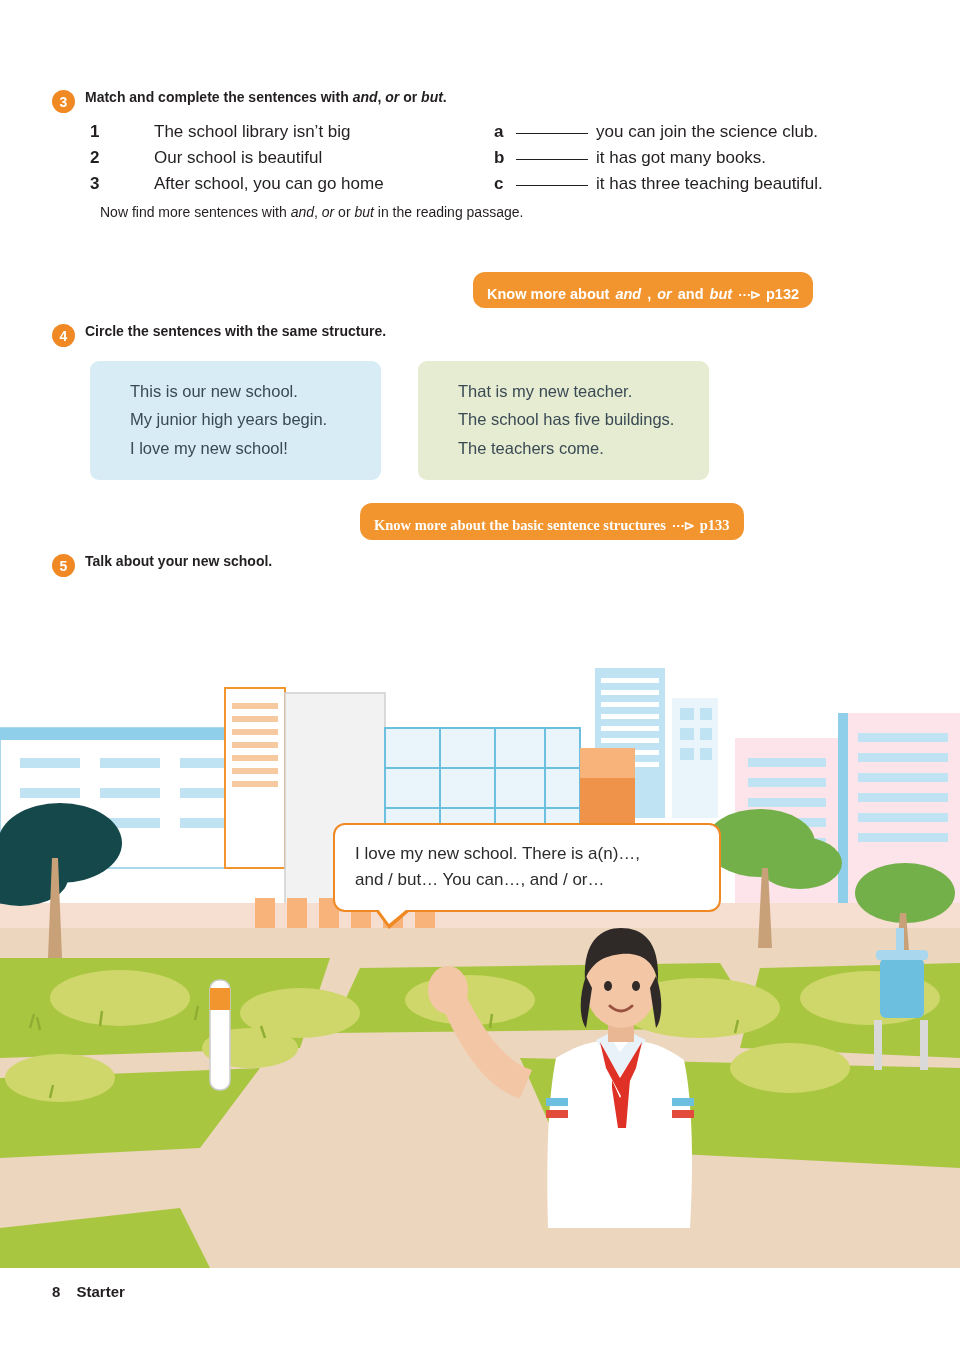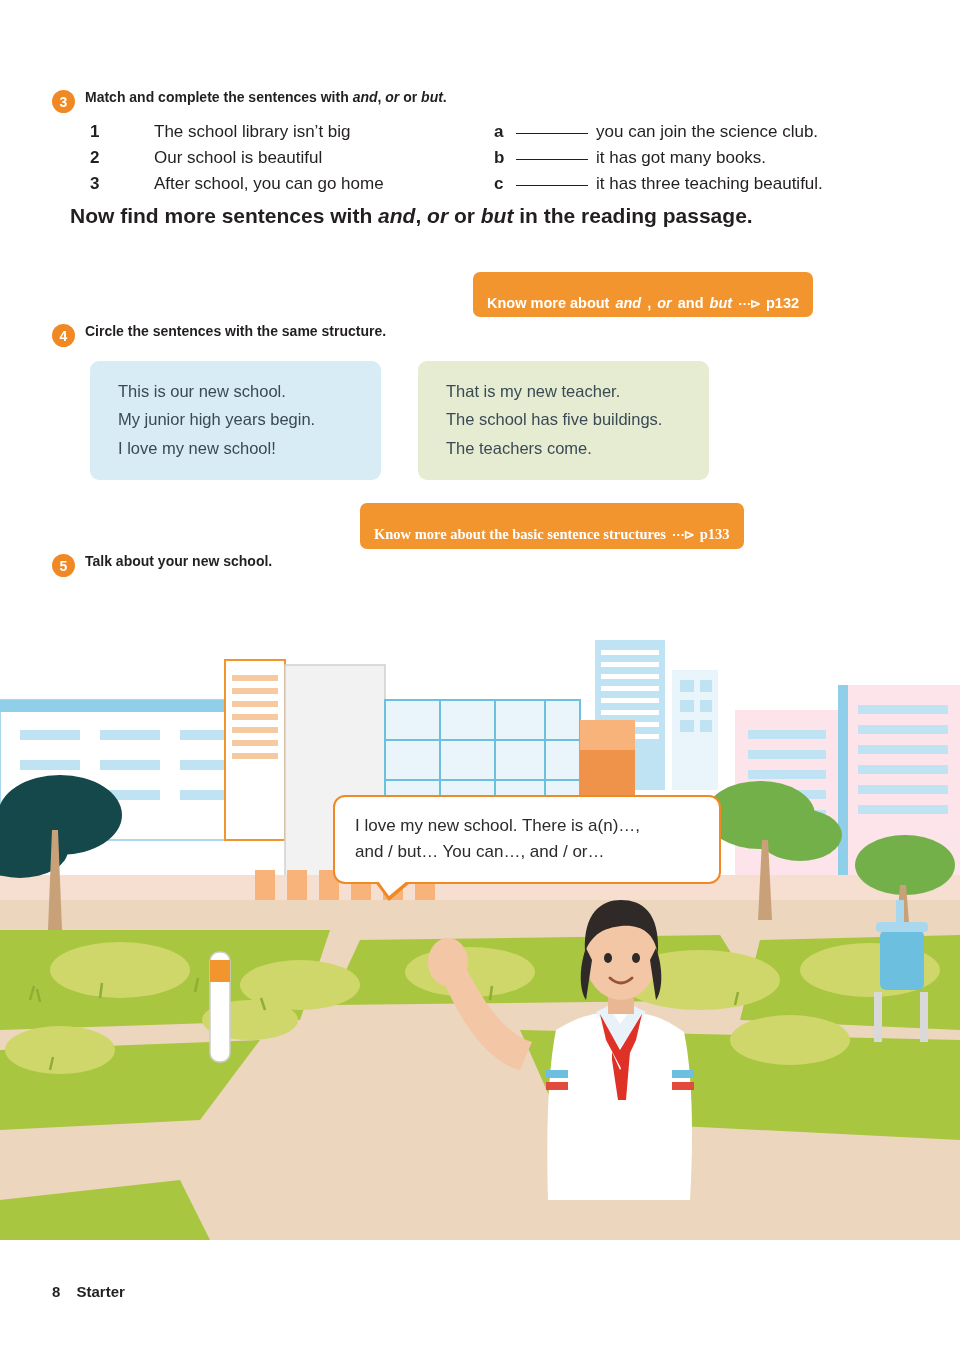--- a/index.html
+++ b/index.html
@@ -85,38 +85,38 @@
   }
   .blank-line {
     display: inline-block;
     width: 72px;
     border-bottom: 1px solid #231f20;
     margin-right: 8px;
     position: relative;
     top: -3px;
   }
   .now-find {
-    margin-left: 18px;
+    margin-left: 48px;
     margin-top: 12px;
-    font-size: 21px;
-    font-weight: bold;
+    font-size: 14px;
+    font-weight: normal;
   }
   .now-find i { font-style: italic; }
 
   
   .ref-banner {
     background: #f2952f;
     color: #ffffff;
     font-size: 14.5px;
     font-weight: bold;
-    padding: 23px 14px 6px 14px;
+    padding: 14px 14px 6px 14px;
     display: inline-flex;
     align-items: center;
     gap: 6px;
-    border-radius: 7px;
+    border-radius: 12px;
     white-space: nowrap;
   }
   .ref-banner i { font-style: italic; }
   .ref-arrow {
     letter-spacing: -1px;
     font-size: 13px;
   }
   #banner1 {
     position: absolute;
     left: 473px;
@@ -138,42 +138,42 @@
   }
   .struct-boxes {
     margin-top: 14px;
     margin-left: 38px;
     display: flex;
     gap: 37px;
   }
   .struct-box {
     width: 291px;
     border-radius: 9px;
-    padding: 16px 22px 18px 28px;
+    padding: 16px 22px 18px 40px;
     box-sizing: border-box;
     font-size: 16.5px;
     line-height: 1.72;
     color: #3a4a54;
   }
   .box-blue { background: #d8ecf6; }
   .box-green { background: #e6ecd2; }
 
   
   #ex5 {
     position: absolute;
     left: 52px;
     top: 552px;
     width: 820px;
   }
 
   
   #illustration {
     position: absolute;
     left: 0;
-    top: 600px;
+    top: 628px;
     width: 960px;
     height: 640px;
     overflow: hidden;
     background: #ead3bd;
   }
 
   .speech-bubble {
     position: absolute;
     left: 333px;
     top: 195px;

